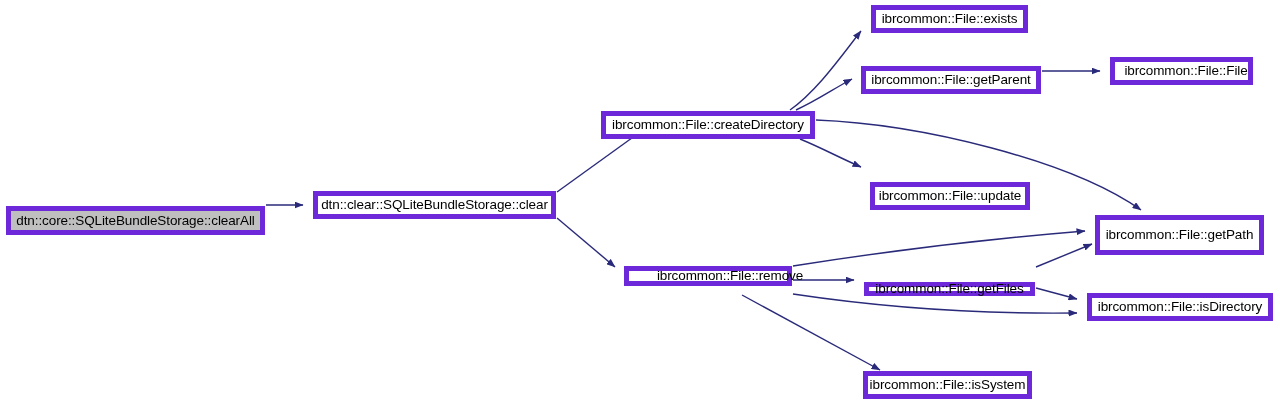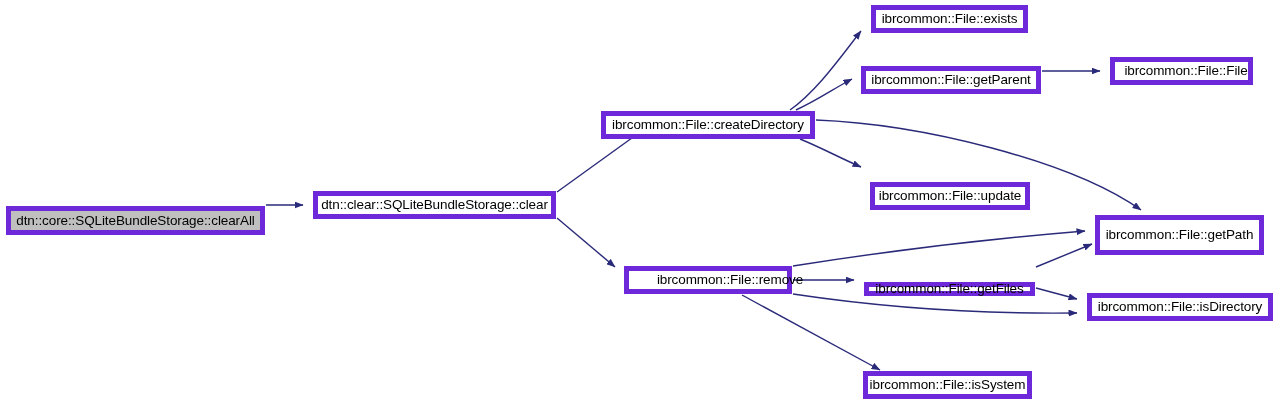--- a/index.html
+++ b/index.html
@@ -90,21 +90,21 @@
       </div>
       <div class="graph-node" style="left: 1110px; top: 57px; width: 143px; height: 28px; padding-left: 9px;">
         <span class="node-label">ibrcommon::File::File</span>
       </div>
       <div class="graph-node" style="left: 870px; top: 163px; width: 160px; height: 28px; margin-top: 19px;">
         <span class="node-label">ibrcommon::File::update</span>
       </div>
       <div class="graph-node" style="left: 1095px; top: 215px; width: 169px; height: 40px;">
         <span class="node-label">ibrcommon::File::getPath</span>
       </div>
-      <div class="graph-node" style="left: 624px; top: 266px; width: 168px; height: 28px; padding-left: 44px;">
+      <div class="graph-node" style="left: 624px; top: 266px; width: 168px; height: 20px; padding-left: 44px;">
         <span class="node-label">ibrcommon::File::remove</span>
       </div>
       <div class="graph-node" style="left: 864px; top: 282px; width: 171px; height: 14px;">
         <span class="node-label">ibrcommon::File::getFiles</span>
       </div>
       <div class="graph-node" style="left: 1087px; top: 293px; width: 186px; height: 28px;">
         <span class="node-label">ibrcommon::File::isDirectory</span>
       </div>
       <div class="graph-node" style="left: 863px; top: 371px; width: 169px; height: 28px;">
         <span class="node-label">ibrcommon::File::isSystem</span>

